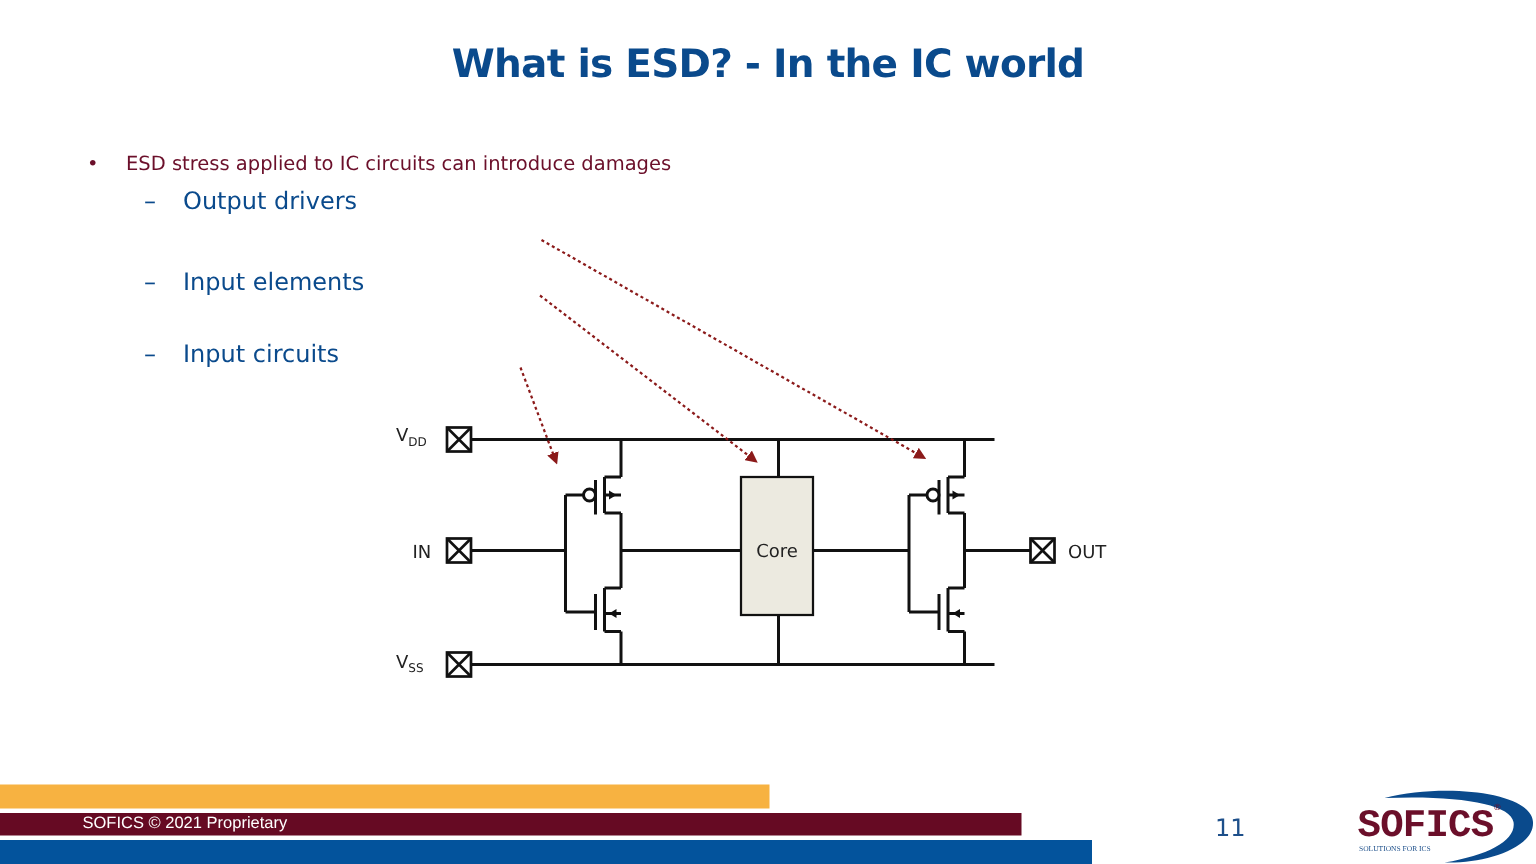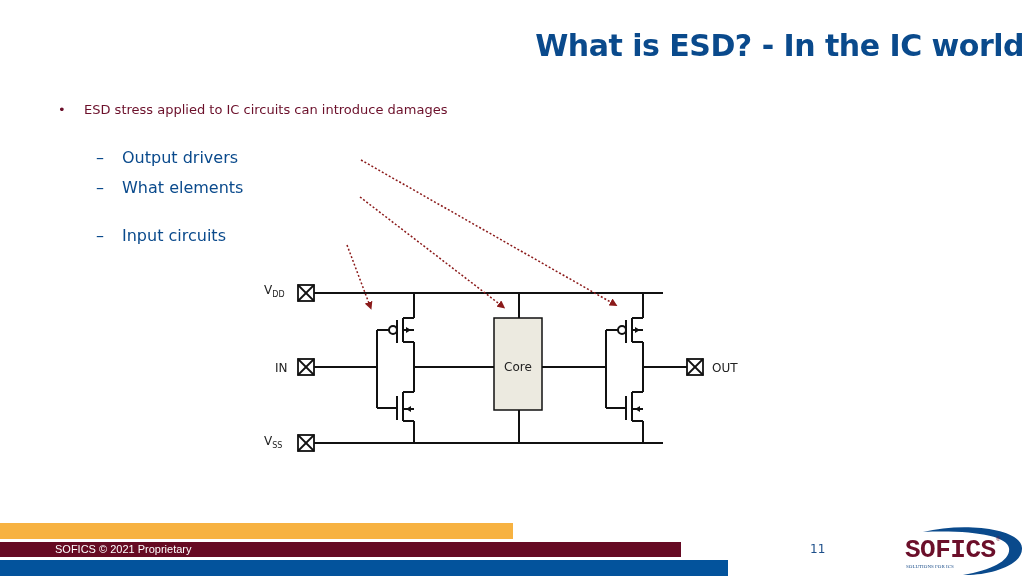--- a/index.html
+++ b/index.html
@@ -1,46 +1,46 @@
 <!DOCTYPE html>
 <html><head>
 <meta charset="utf-8">
 <style>
   html, body { margin:0; padding:0; }
   body { width:1024px; height:576px; position:relative; background:#ffffff; overflow:hidden; font-family:"Liberation Sans", sans-serif; }
-  .title { position:absolute; top:28px; left:0; width:1024px; text-align:right; font-size:30px; font-weight:bold; color:#0a4a8c; font-family:"DejaVu Sans", sans-serif; letter-spacing:-0.5px; }
+  .title { position:absolute; top:28px; left:0; width:1024px; text-align:center; font-size:26px; font-weight:bold; color:#0a4a8c; font-family:"DejaVu Sans", sans-serif; letter-spacing:-0.5px; }
   .bullet { position:absolute; left:58px; top:102px; font-size:13px; color:#6b0f2a; font-family:"DejaVu Sans", sans-serif; }
   .bullet .dot { display:inline-block; width:26px; }
   .sub { position:absolute; left:96px; font-size:16px; color:#0a4a8c; font-family:"DejaVu Sans", sans-serif; }
   .sub .dash { display:inline-block; width:26px; }
   svg.diagram { position:absolute; left:0; top:0; }
   .bar-orange { position:absolute; left:0; top:523px; width:513px; height:16px; background:#f7b241; }
   .bar-maroon { position:absolute; left:0; top:542px; width:681px; height:15px; background:#660a23; }
   .bar-blue { position:absolute; left:0; top:560px; width:728px; height:16px; background:#03539c; }
   .footer-text { position:absolute; left:55px; top:543px; font-size:11px; color:#ffffff; font-family:"Liberation Sans", sans-serif;text-align:center; }
-  .page-num { position:absolute; left:810px; top:542px; font-size:12px; color:#1d4f8a; font-family:"DejaVu Sans", sans-serif; }
+  .page-num { position:absolute; left:810px; top:542px; font-size:16px; color:#1d4f8a; font-family:"DejaVu Sans", sans-serif; }
   .logo { position:absolute; left:893px; top:526px; width:131px; height:50px; }
   .logo-text { position:absolute; left:12px; top:9px; font-family:Liberation Mono, monospace; font-weight:bold; font-size:26px; color:#6b0f2a; letter-spacing:-0.5px; }
   .logo-tag { position:absolute; left:13px; top:38px; font-family:"Liberation Serif", serif; font-size:5px; color:#1d4f8a; }
   .svgtext { font-family:"DejaVu Sans", sans-serif; font-size:12px; fill:#222; }
 </style>
 </head>
 <body>
 
 <div class="title">What is ESD? - In the IC world</div>
 
 <div class="bullet">
   <span class="dot">•</span><span>ESD stress applied to IC circuits can introduce damages</span>
 </div>
 
-<div class="sub" style="top:148px;">
+<div class="sub" style="top:124px;">
   <span class="dash">–</span><span>Output drivers</span>
 </div>
 <div class="sub" style="top:178px;">
-  <span class="dash">–</span><span>What elements</span>
+  <span class="dash">–</span><span>Input elements</span>
 </div>
 <div class="sub" style="top:226px;">
   <span class="dash">–</span><span>Input circuits</span>
 </div>
 
 <svg class="diagram" width="1024" height="520">
   <defs>
     <marker id="arrowhead" markerWidth="8" markerHeight="8" refX="4" refY="4" orient="auto" markerUnits="userSpaceOnUse">
       <path d="M0,0 L8,4 L0,8 z" fill="#8b1a1a"></path>
     </marker>

